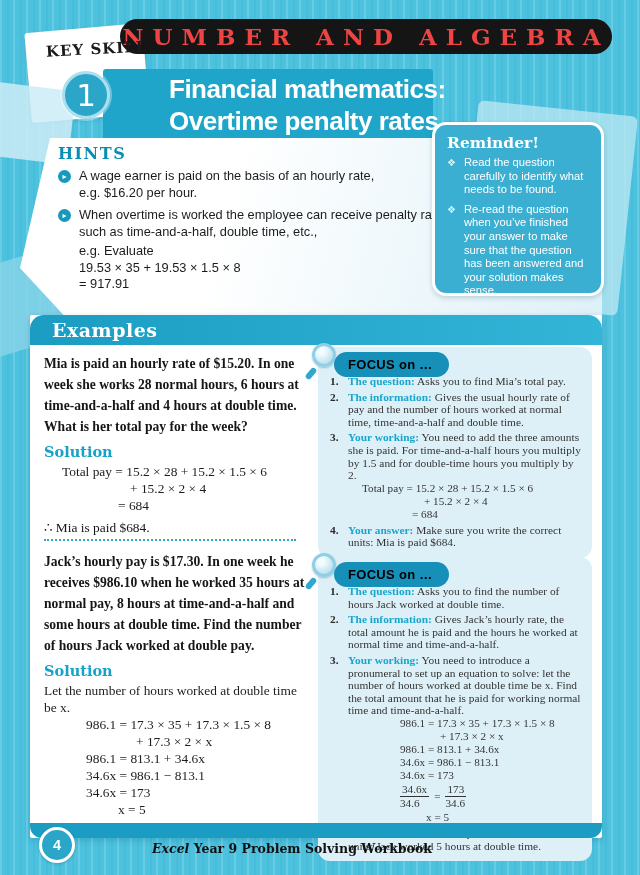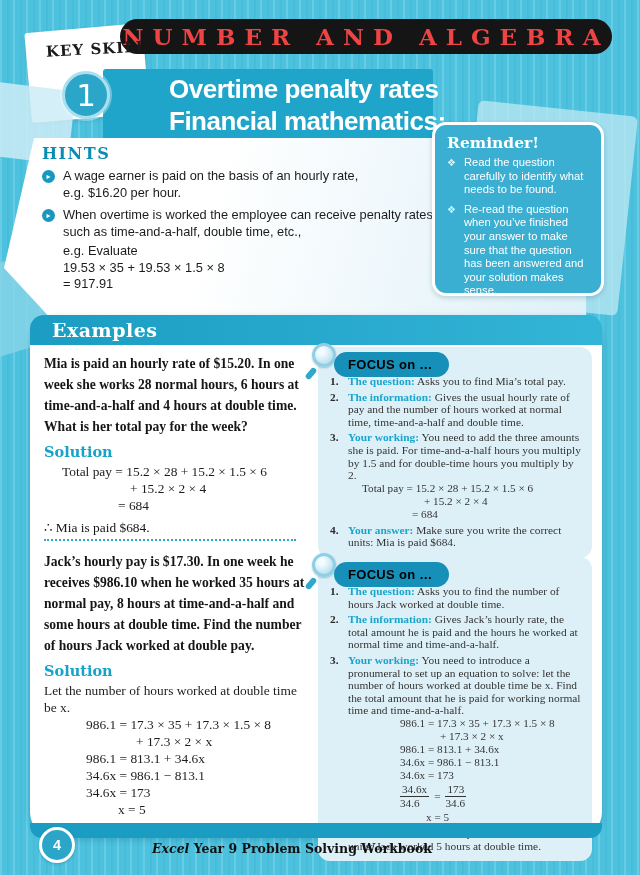--- a/index.html
+++ b/index.html
@@ -37,21 +37,21 @@
     border-radius:3px; padding:4px 0 0 66px; }
   .title-band .tline { color:#fff; font-weight:bold; font-size:26px; line-height:32px;
     letter-spacing:-0.5px; white-space:nowrap; }
 
   .num-circle { left:62px; top:71px; width:48px; height:48px; border-radius:50%;
     background:#2ba6c9; border:3px solid #aadff0; box-shadow:0 0 0 2px rgba(255,255,255,.35);
     display:flex; align-items:center; justify-content:center; }
   .num-circle span { color:#fff; font-size:31px; line-height:31px; font-family:"DejaVu Sans", sans-serif; }
 
   
-  .hints-panel { left:4px; top:138px; width:582px; height:197px;
+  .hints-panel { left:20px; top:138px; width:582px; height:197px;
     background:linear-gradient(105deg, #ffffff 35%, #ddf0f8 100%);
     clip-path:polygon(30px 0, 100% 0, 100% 100%, 62px 100%, 0 66%);
     padding:6px 10px 0 38px; }
   .hints-title { font-family:"DejaVu Serif", serif; font-weight:bold; font-size:16px;
     letter-spacing:1.5px; color:#0a8db3; margin-bottom:5px; }
   .hint-item { display:flex; margin-bottom:6px; }
   .hbullet { flex:0 0 13px; width:13px; height:13px; border-radius:50%; background:#1798bf;
     color:#fff; font-size:8px; line-height:13px; text-align:center; margin:2px 8px 0 0; }
   .hint-lines { font-size:12.8px; line-height:16.5px; color:#1c1c1c; }
   .hint-eg { margin-top:3px; }
@@ -61,21 +61,21 @@
     border:3px solid #fff; border-radius:14px; padding:8px 10px 0 12px;
     box-shadow:0 2px 5px rgba(0,60,80,.2); }
   .reminder-title { font-family:"DejaVu Serif", serif; font-weight:bold; color:#fff;
     font-size:15.5px; margin-bottom:4px; }
   .rem-item { display:flex; margin-bottom:6px; }
   .rbullet { flex:0 0 12px; color:#d9f3fa; font-size:10px; line-height:13px; margin-right:5px; }
   .rem-text { color:#fff; font-size:11.2px; line-height:13.6px; }
 
   
   .panel { left:30px; top:315px; width:572px; height:523px; background:#fff;
-    border-radius:26px; box-shadow:0 2px 6px rgba(0,60,80,.2); }
+    border-radius:2px; box-shadow:0 2px 6px rgba(0,60,80,.2); }
   .panel-header { position:absolute; left:0; top:0; width:100%; height:30px;
     background:linear-gradient(90deg,#1b9cc2,#33b5d8); border-radius:14px 14px 0 0;
     display:flex; align-items:center; padding-left:22px; }
   .panel-header span { color:#fff; font-family:"DejaVu Serif", serif; font-weight:bold;
     font-size:19px; letter-spacing:.5px; }
   .panel-bottom { position:absolute; left:0; bottom:0; width:100%; height:15px;
     background:#1b9cc2; border-radius:0 0 12px 12px; }
 
   .col-left { position:absolute; left:14px; width:266px;
     font-family:"Liberation Serif", serif; color:#161616; }
@@ -133,22 +133,22 @@
 <div class="abs pale-strip"></div>
 <div class="abs reminder-back"></div>
 
 <div class="abs strand-pill">
   <span>NUMBER AND ALGEBRA</span>
 </div>
 
 <div class="abs key-skill">KEY SKILL</div>
 
 <div class="abs title-band">
+  <div class="tline">Financial mathematics:</div>
   <div class="tline">Overtime penalty rates</div>
-  <div class="tline">Financial mathematics:</div>
 </div>
 
 <div class="abs num-circle">
   <span>1</span>
 </div>
 
 <div class="abs hints-panel">
   <div class="hints-title">HINTS</div>
   <div class="hint-item">
     <span class="hbullet">▸</span>

